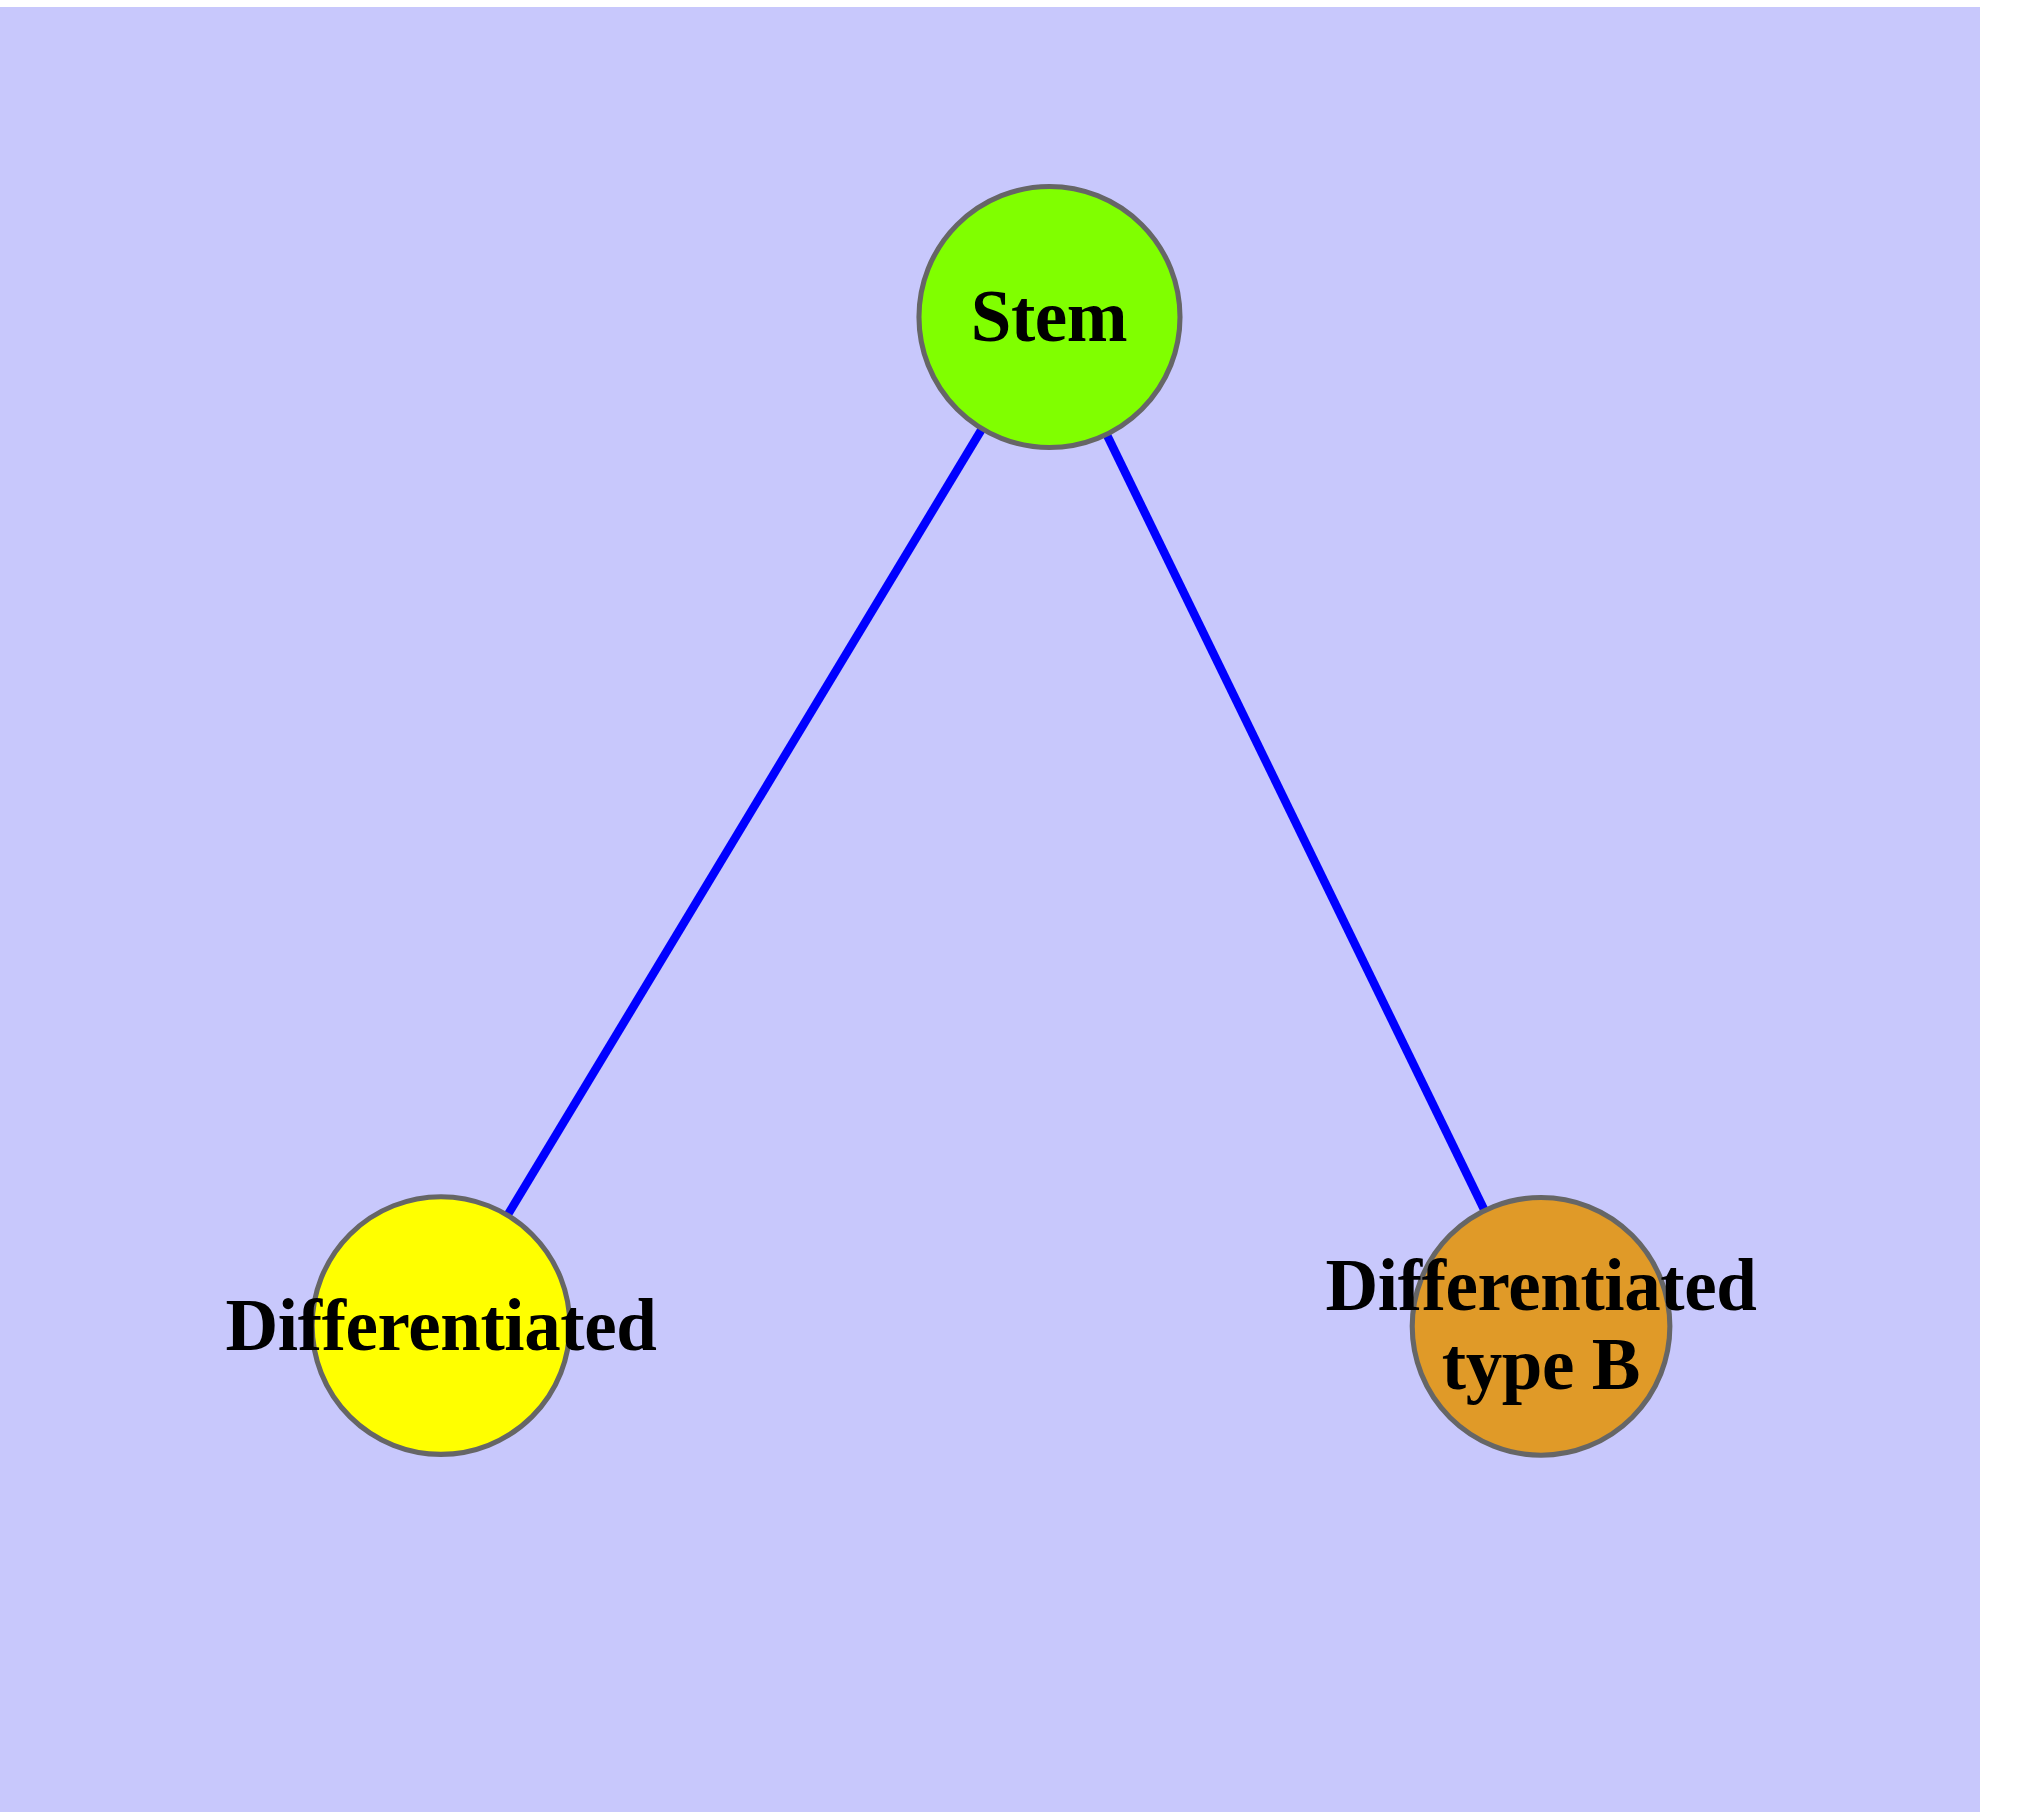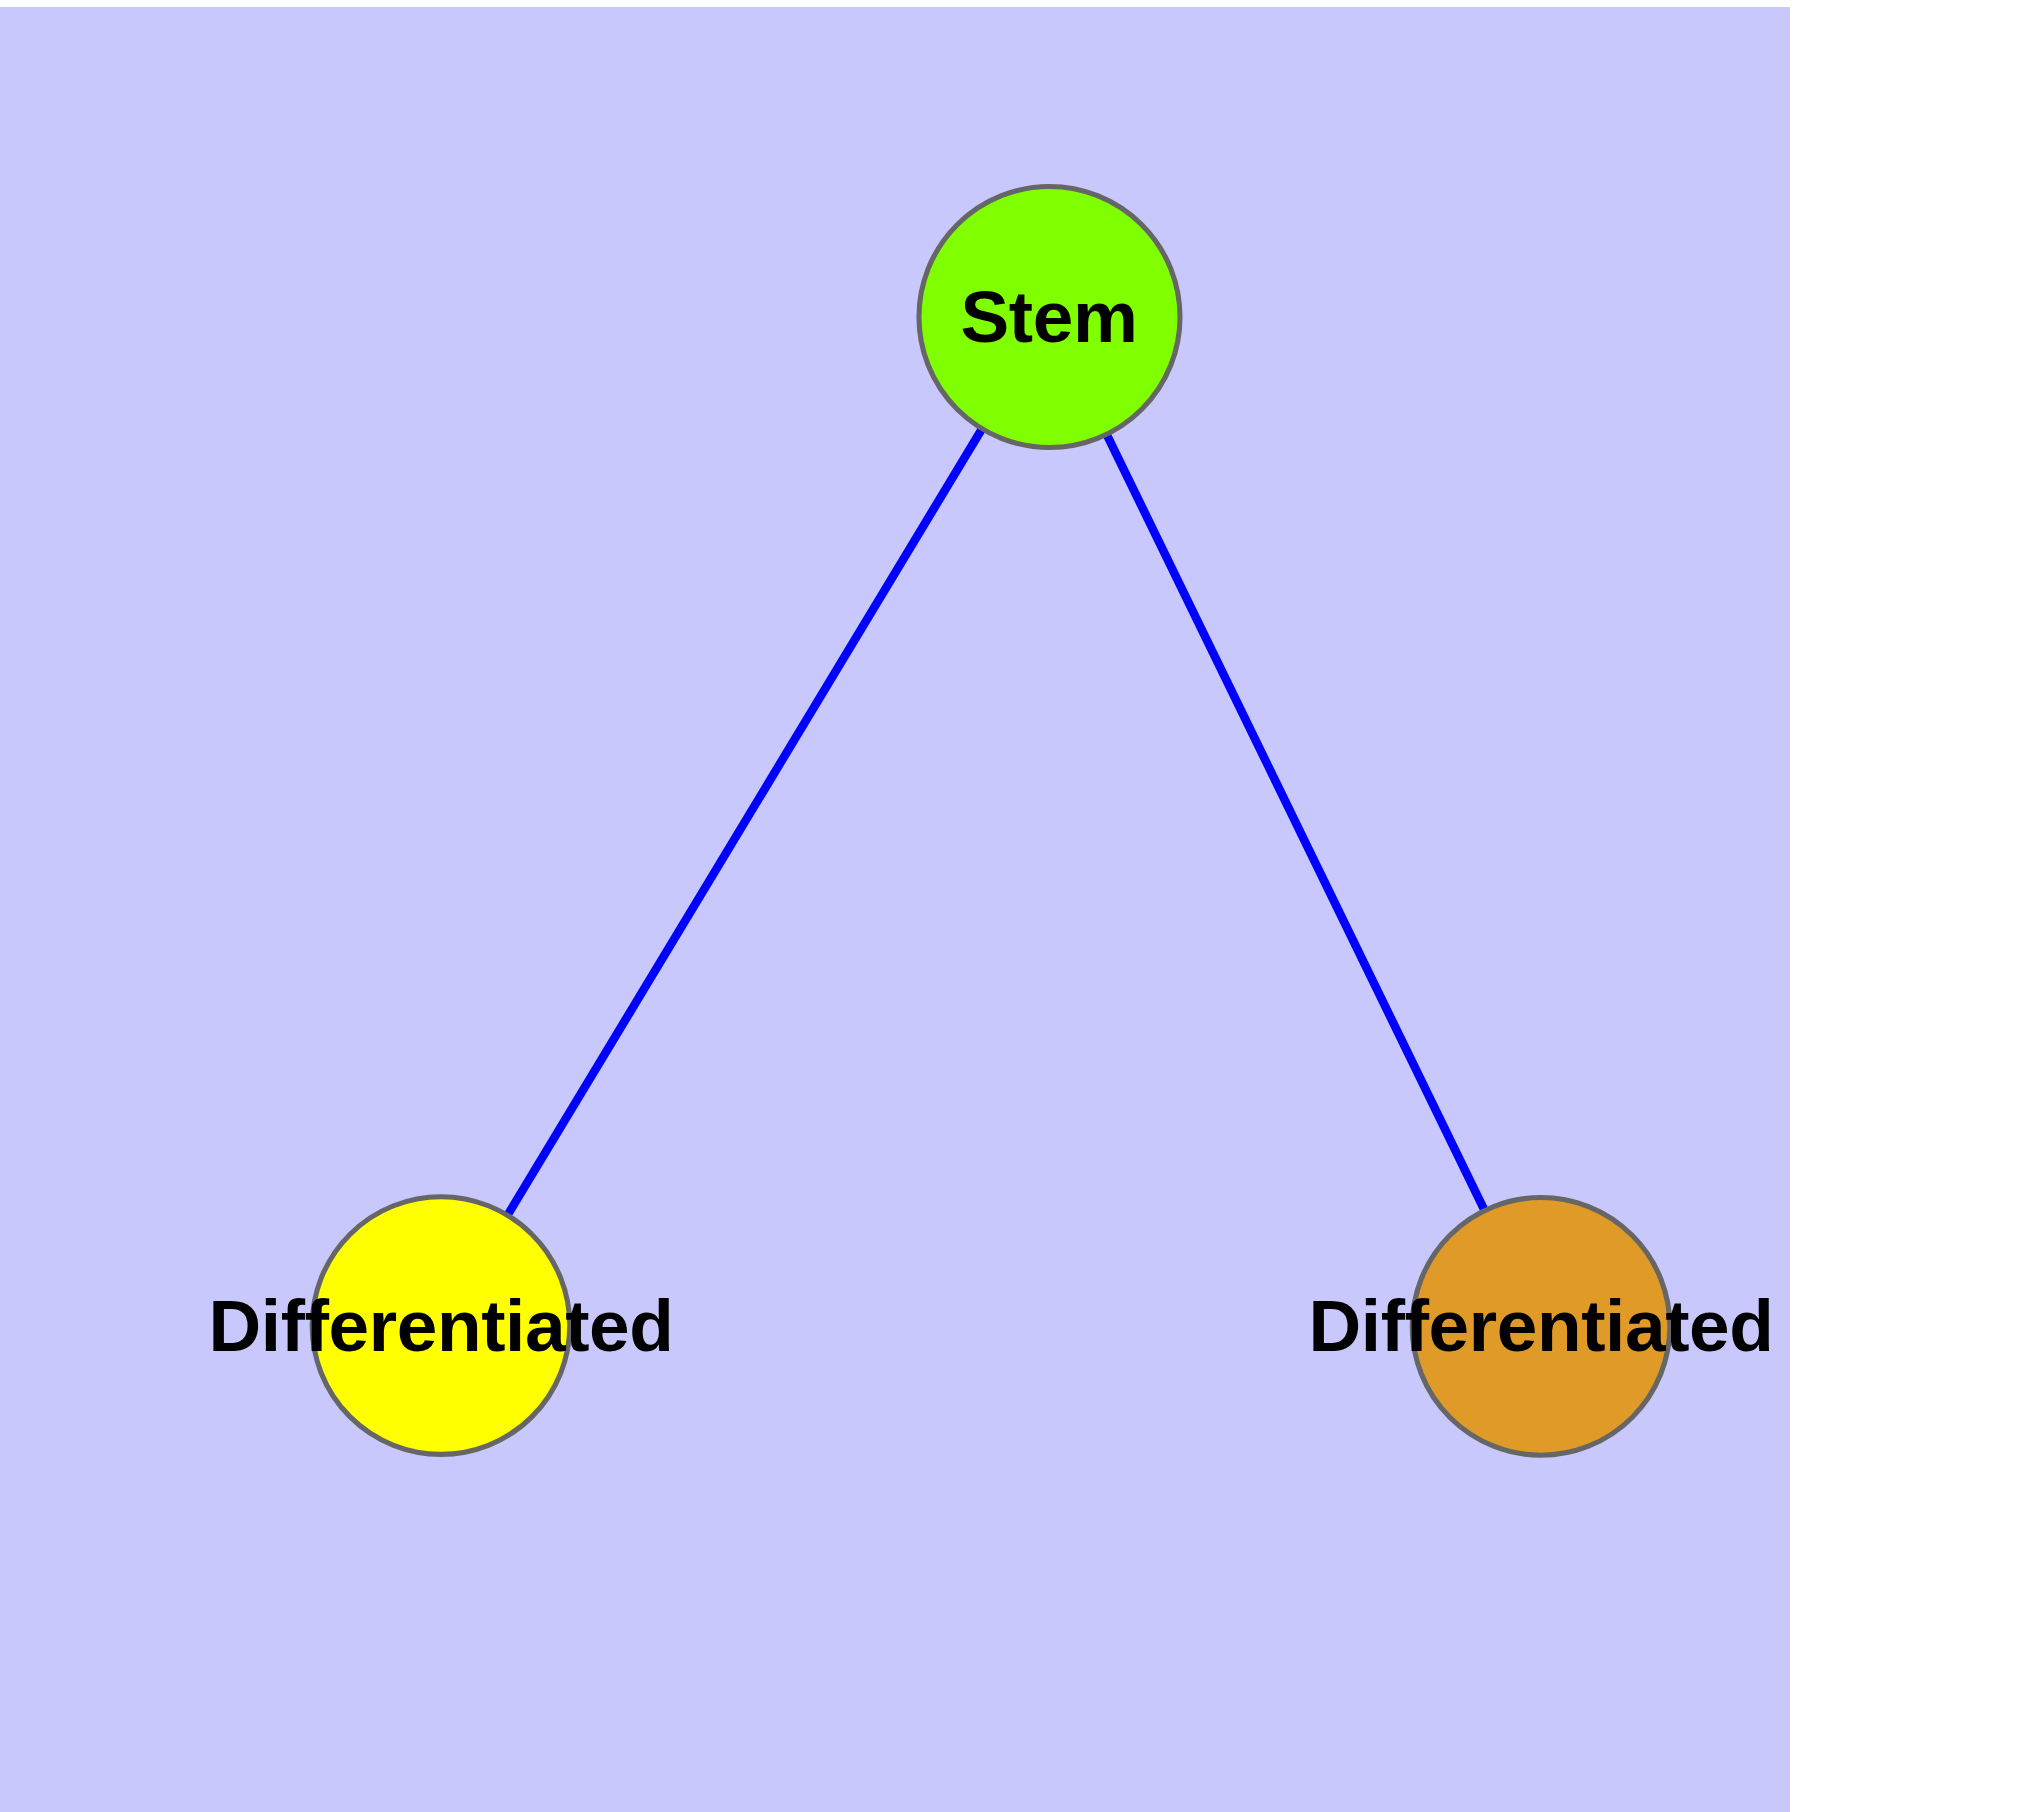--- a/index.html
+++ b/index.html
@@ -3,25 +3,25 @@
 <meta charset="utf-8">
 <title>Cell Differentiation Graph</title>
 <style>
   html, body {
     margin: 0;
     padding: 0;
     background: #ffffff;
   }
   #canvas {
     position: relative;
-    width: 1790px;
+    width: 1980px;
     height: 1812px;
     overflow: hidden;
     background: #ffffff;
-    font-family: Liberation Sans, sans-serif;
+    font-family: Liberation Serif, serif;
   }
   #plot-background {
     position: absolute;
     left: 0px;
     top: 6.8px;
     width: 2010px;
     height: 1805px;
     background: #c8c8fc;
   }
   #graph-svg {
@@ -74,17 +74,18 @@
 
   <div id="labels-layer">
       <div class="node-label" style="left: 1049px; top: 317px;">
         <div>Stem</div>
       </div>
       <div class="node-label" style="left: 441px; top: 1326px;">
         <div>Differentiated</div>
       </div>
       <div class="node-label" style="left: 1541px; top: 1326px;">
         <div>Differentiated</div>
+        <div>type B</div>
       </div>
     </div>
 
 </div>
 
 
 </body></html>

